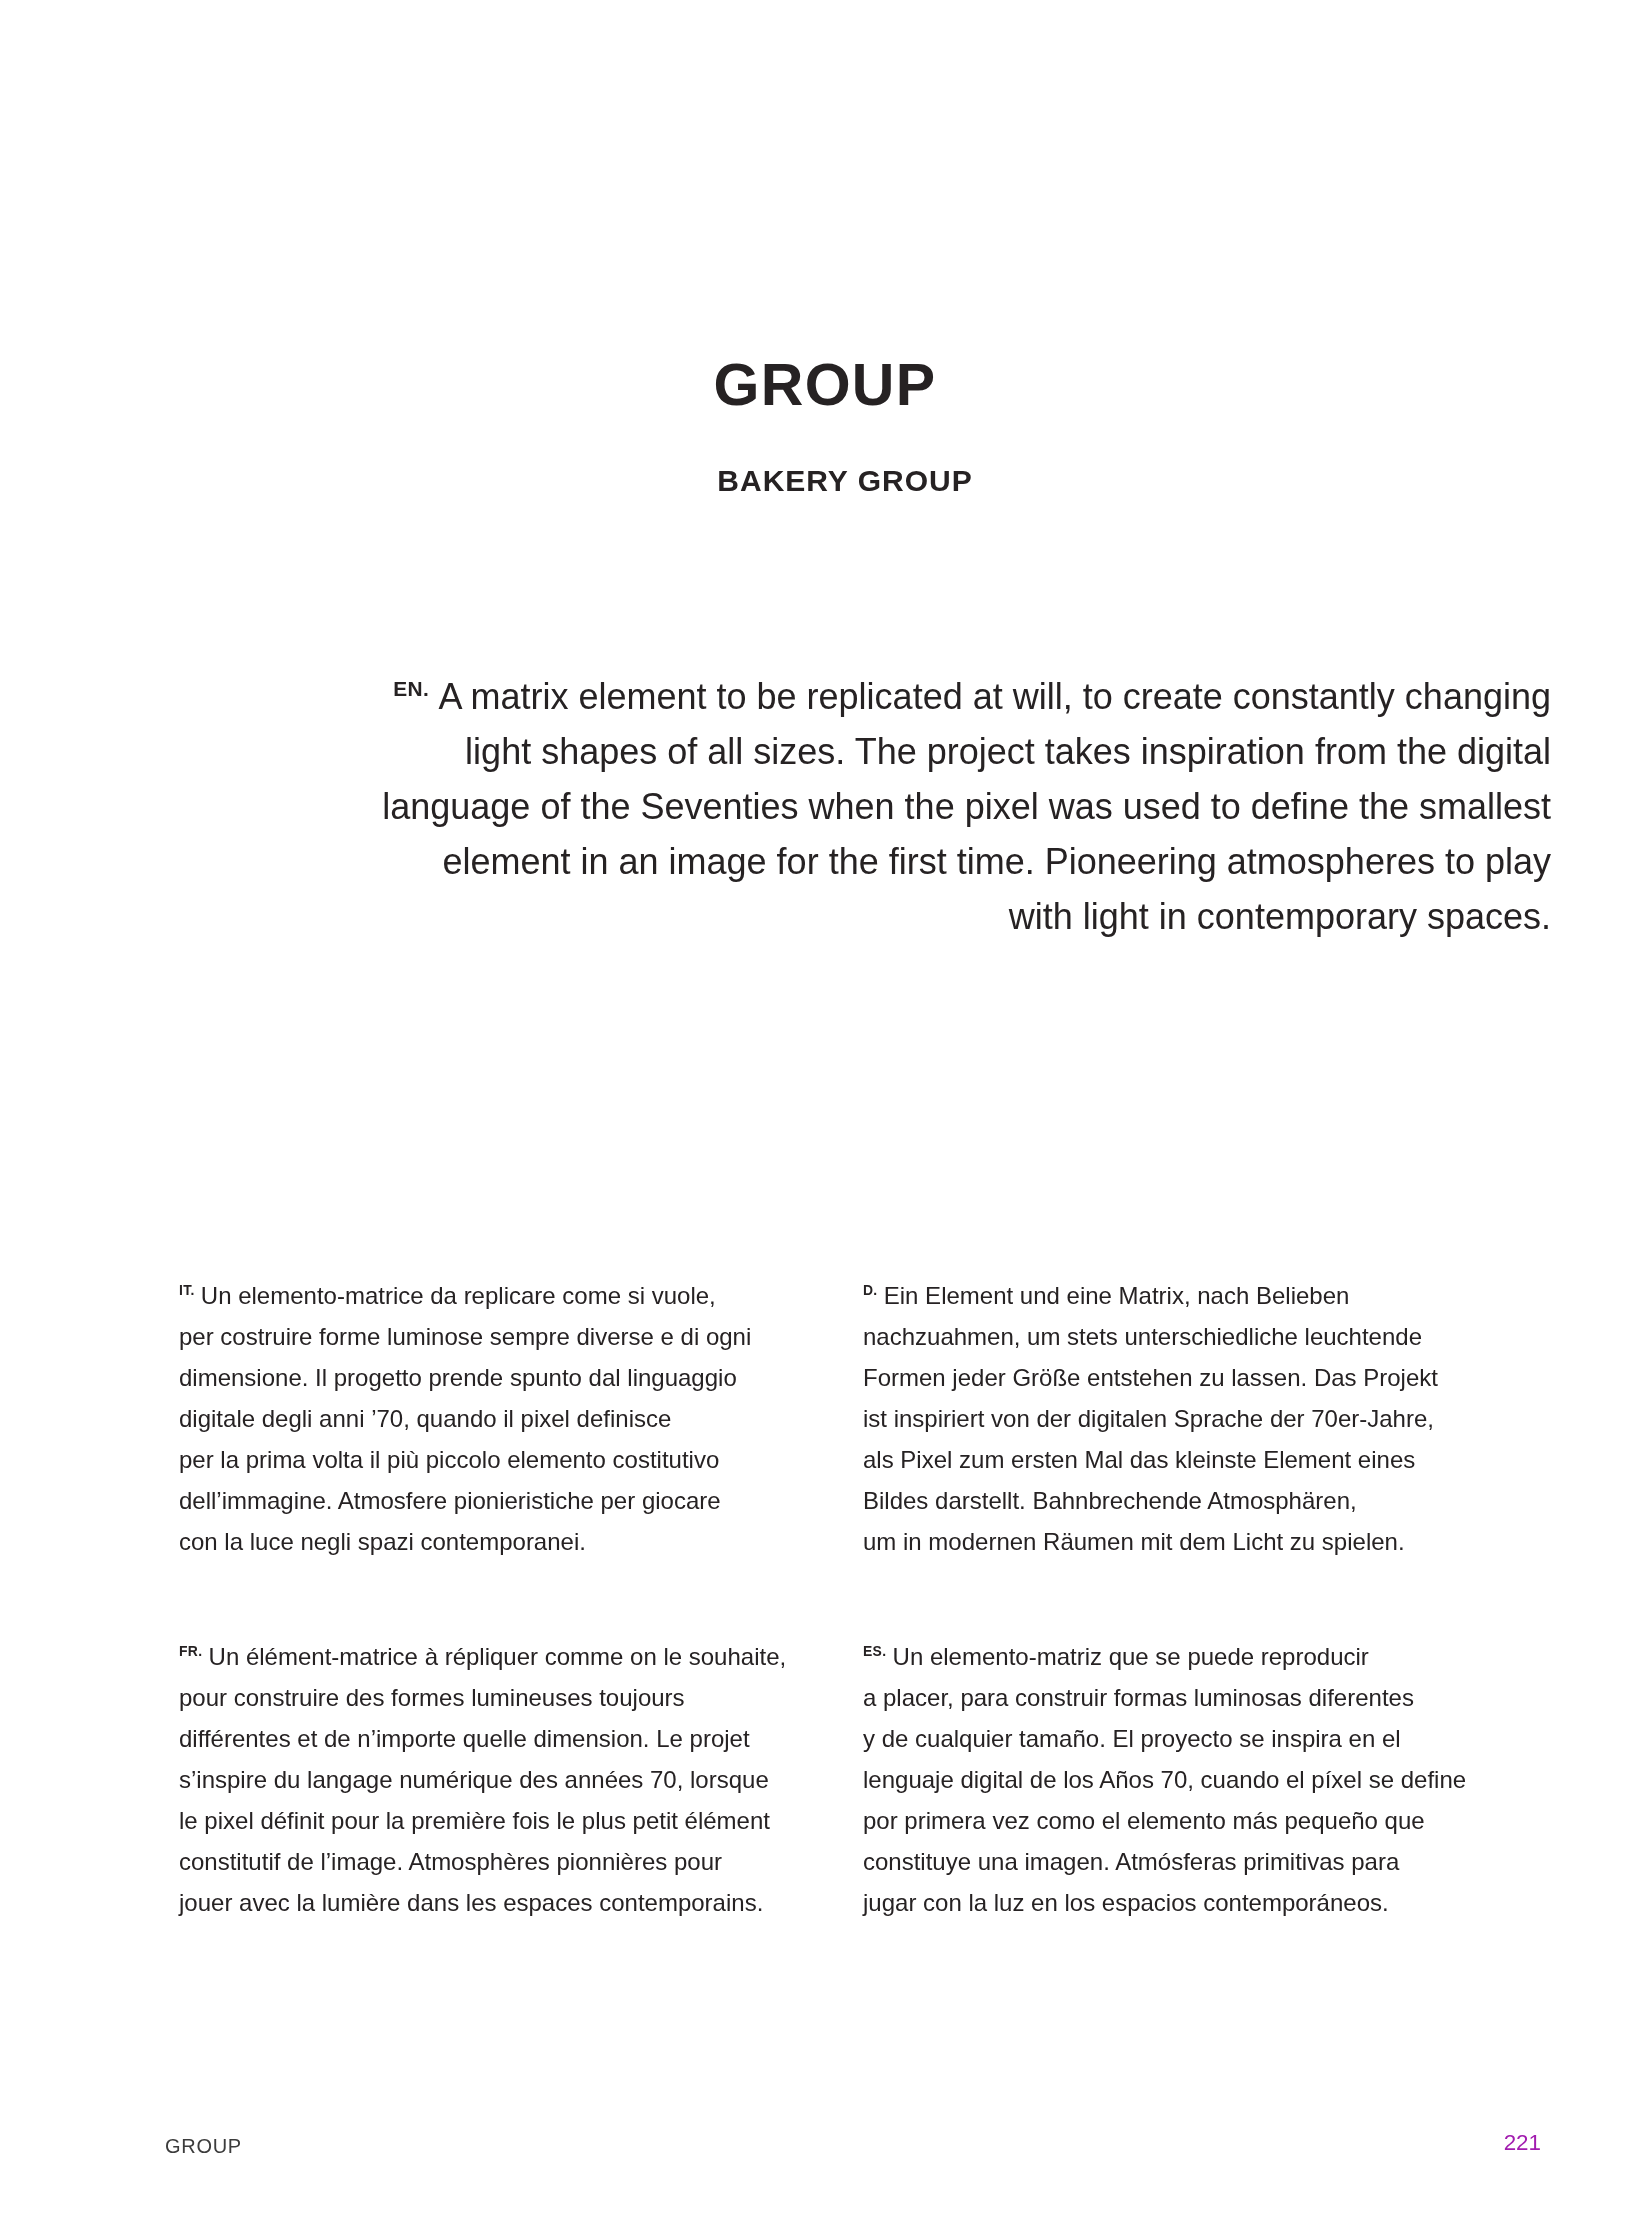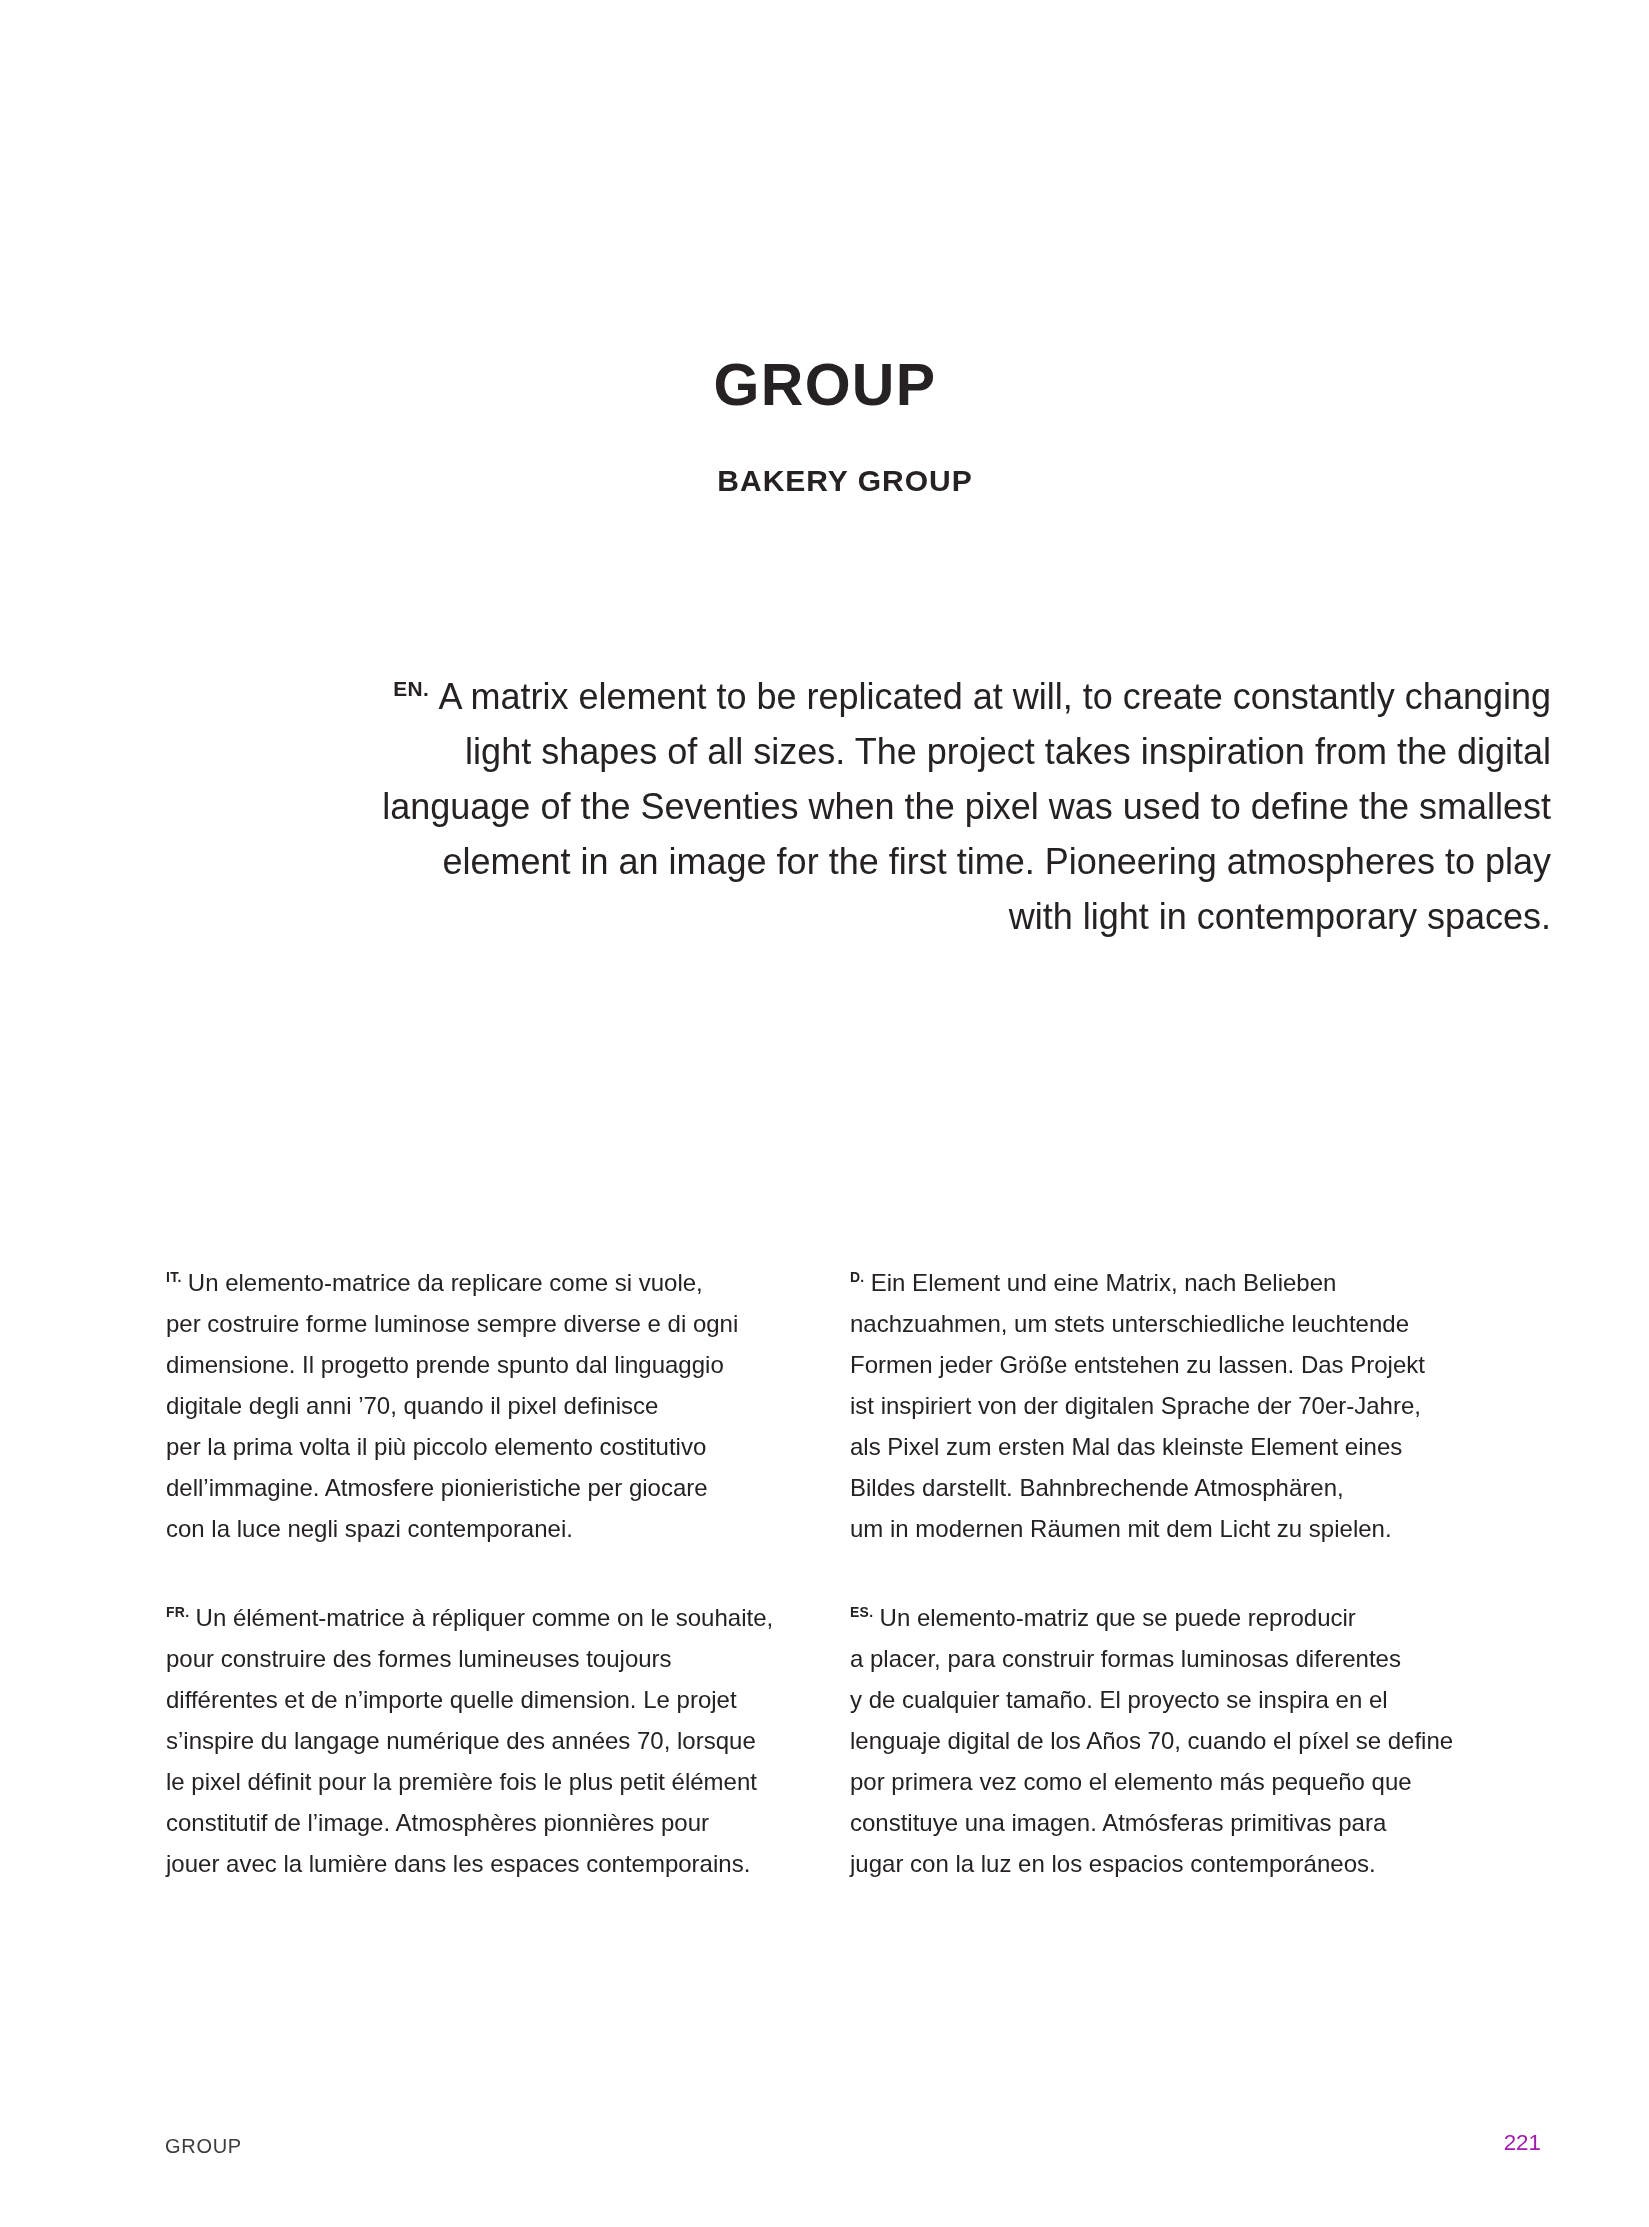--- a/index.html
+++ b/index.html
@@ -64,21 +64,21 @@
     position: absolute;
     top: 1256px;
     left: 165px;
     width: 1327px;
     display: grid;
     grid-template-columns: 1fr 1fr;
     column-gap: 41px;
     row-gap: 41px;
   }
   .para {
-    margin: 1px;
+    margin: 14px;
     font-size: 24px;
     line-height: 41px;
     font-weight: 400;
   }
   .footer-left {
     position: absolute;
     left: 165px;
     top: 2136px;
     font-size: 20px;
     line-height: 1;

